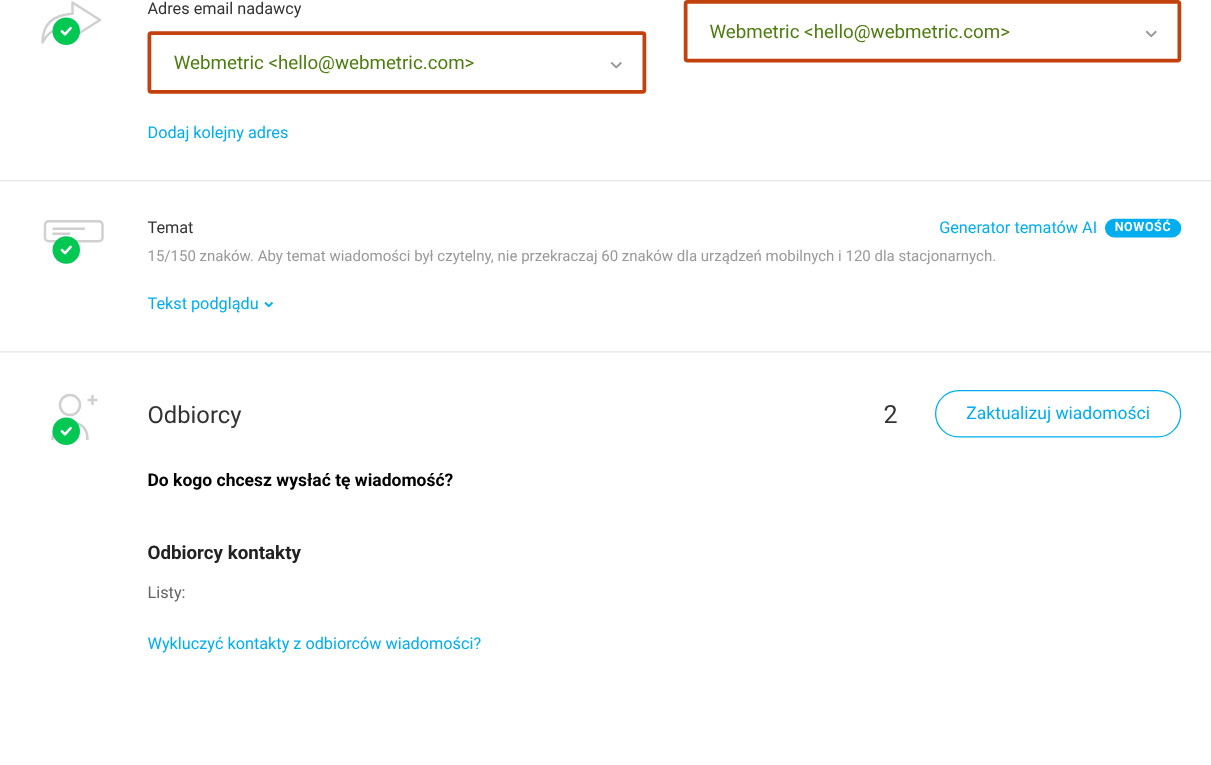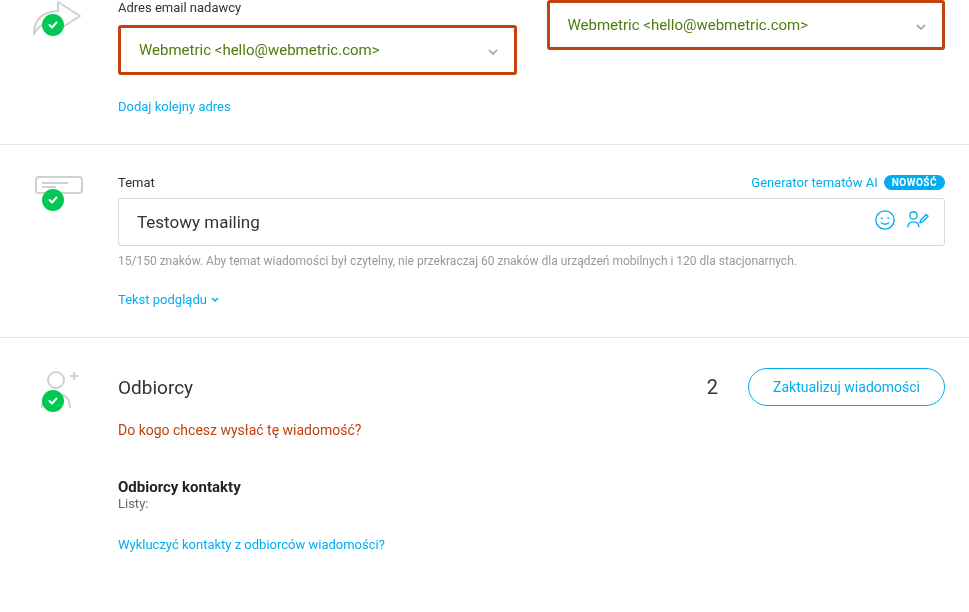--- a/index.html
+++ b/index.html
@@ -107,22 +107,23 @@
       justify-content: space-between;
       align-items: center;
     }
     .heading {
       font-size: 19px;
       color: #333;
       font-weight: 400;
     }
     .subheading {
       font-size: 14px;
-      color: #c2410c;
-      margin-top: 16px;
+      color: #000000;
+      margin-top: 27px;
+      font-weight: bold;
     }
     .bold {
       font-weight: 700;
       font-size: 15px;
       color: #222;
     }
     .count {
       font-size: 20px;
       color: #333;
       margin-right: 30px;
@@ -247,40 +248,20 @@
           </svg>
       </div>
     </div>
   </div>
   <div class="content-col">
     <div class="ai-link-row">
       <label class="field-label" style="margin-bottom:0;">Temat</label>
       <div class="ai-link-group">
         <a class="link">Generator tematów AI</a>
         <span class="badge">NOWOŚĆ</span>
-      </div>
-    </div>
-    <div class="input-box mt-8">
-      <input type="text" value="Testowy mailing" style="">
-      <div class="input-icons">
-        <span>
-          <svg width="22" height="22" viewBox="0 0 24 24">
-              <circle cx="12" cy="12" r="10" fill="none" stroke="#00aeef" stroke-width="1.5"></circle>
-              <circle cx="8.5" cy="10" r="1" fill="#00aeef"></circle>
-              <circle cx="15.5" cy="10" r="1" fill="#00aeef"></circle>
-              <path d="M8 15 Q12 18 16 15" fill="none" stroke="#00aeef" stroke-width="1.5" stroke-linecap="round"></path>
-            </svg>
-        </span>
-        <span>
-          <svg width="24" height="22" viewBox="0 0 26 24">
-              <circle cx="8" cy="7" r="4" fill="none" stroke="#00aeef" stroke-width="1.5"></circle>
-              <path d="M2 20 Q2 14 8 14 Q14 14 14 20" fill="none" stroke="#00aeef" stroke-width="1.5"></path>
-              <path d="M16 12 L22 6 L24 8 L18 14 L15 15 Z" fill="none" stroke="#00aeef" stroke-width="1.5" stroke-linejoin="round"></path>
-            </svg>
-        </span>
       </div>
     </div>
     <div class="hint">15/150 znaków. Aby temat wiadomości był czytelny, nie przekraczaj 60 znaków dla urządzeń mobilnych i 120 dla stacjonarnych.</div>
     <a class="link preview-link mt-12">
       <span>Tekst podglądu</span>
       <svg width="8" height="5" viewBox="0 0 8 5">
           <path d="M1 1 L4 4 L7 1" stroke="#00aeef" stroke-width="1.5" fill="none"></path>
         </svg>
     </a>
   </div>
@@ -307,16 +288,16 @@
       <div>
         <div class="heading">Odbiorcy</div>
       </div>
       <div class="right-group">
         <span class="count">2</span>
         <button class="btn-outline">Zaktualizuj wiadomości</button>
       </div>
     </div>
     <div class="subheading">Do kogo chcesz wysłać tę wiadomość?</div>
     <div class="bold" style="margin-top:40px;">Odbiorcy kontakty</div>
-    <div class="list-label" style="">Listy:</div>
+    <div class="list-label" style="margin-top:16px;">Listy:</div>
     <a class="link" style="margin-top:26px;">Wykluczyć kontakty z odbiorców wiadomości?</a>
   </div>
 </div>
 
 </body></html>

